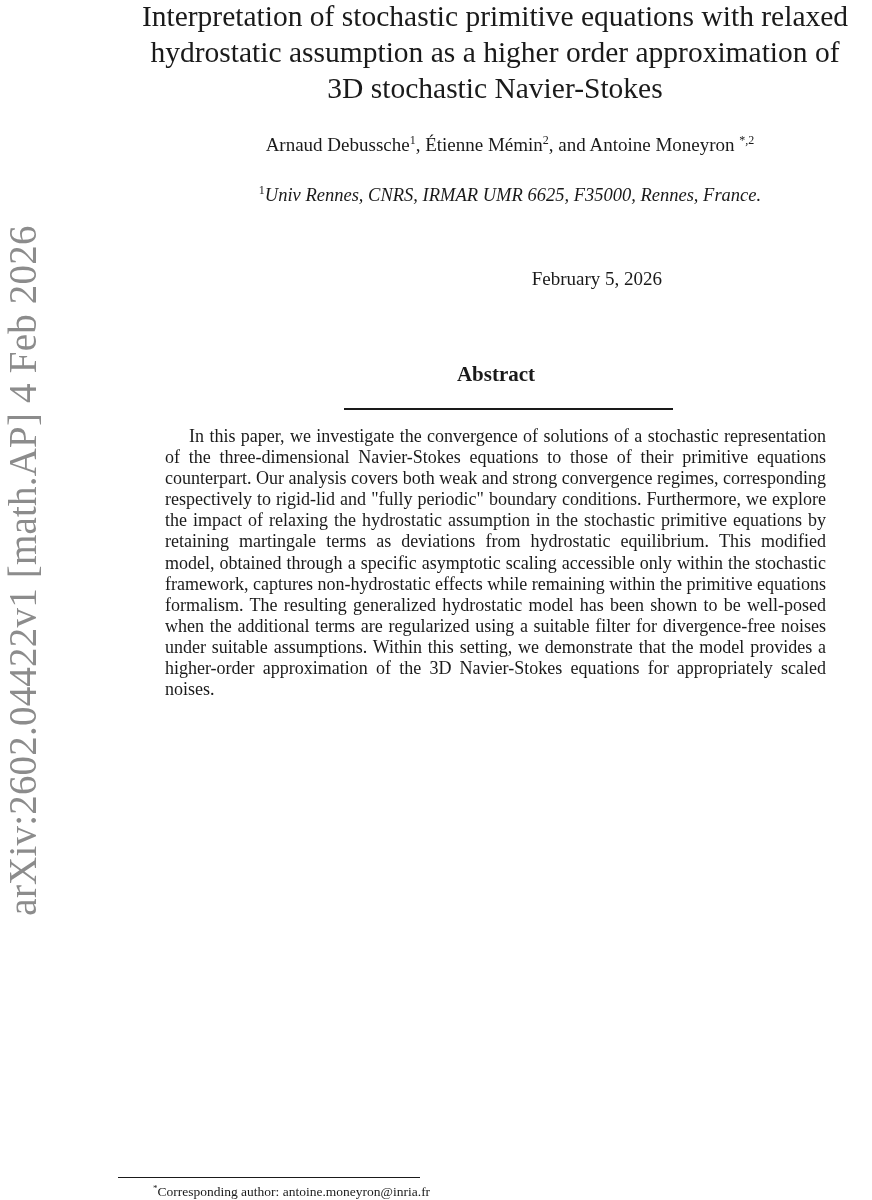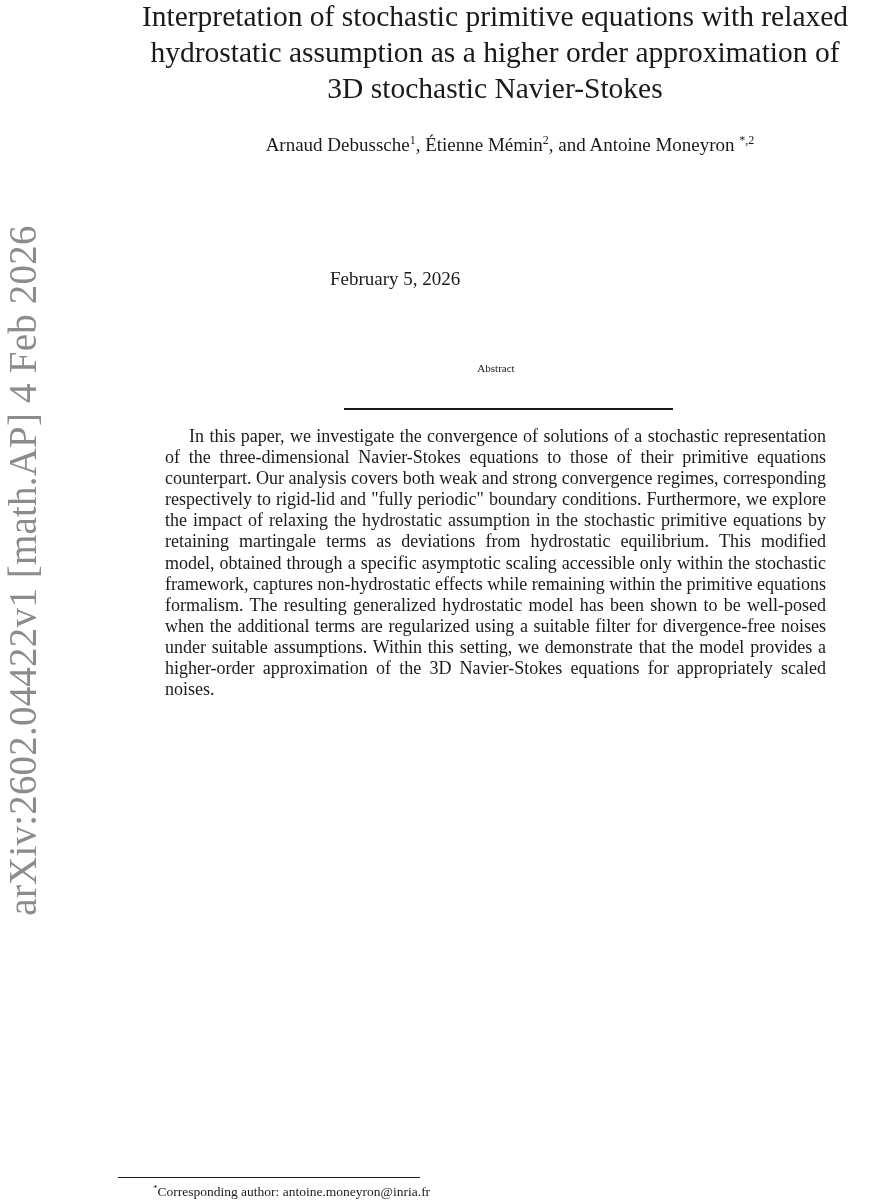--- a/index.html
+++ b/index.html
@@ -73,34 +73,34 @@
       line-height: 25px;
     }
     .affils div { white-space: nowrap; }
     .affils sup { font-style: normal; font-size: 12px; vertical-align: 7px; }
 
     .date {
       position: absolute;
       left: 330px;
       top: 268px;
       width: 332px;
-      text-align: left;
+      text-align: right;
       font-family: "Liberation Serif", serif;
       font-size: 19px;
     }
 
     .abstract-heading {
       position: absolute;
       left: 330px;
       top: 362px;
       width: 332px;
       text-align: center;
       font-family: "Liberation Serif", serif;
-      font-weight: normal;
-      font-size: 11px;
+      font-weight: bold;
+      font-size: 21px;
     }
 
     .abstract-rule {
       position: absolute;
       left: 344px;
       top: 408px;
       width: 329px;
       height: 2px;
       background: #1a1a1a;
     }
@@ -147,20 +147,21 @@
   <div>Interpretation of stochastic primitive equations with relaxed</div>
   <div>hydrostatic assumption as a higher order approximation of</div>
   <div>3D stochastic Navier-Stokes</div>
 </div>
 
 <div class="authors">
   <span>Arnaud Debussche</span><sup>1</sup><span>, </span><span>Étienne Mémin</span><sup>2</sup><span>, and </span><span>Antoine Moneyron </span><sup>*,2</sup>
 </div>
 
 <div class="affils">
+  <div><sup>1</sup><span>Univ Rennes, CNRS, IRMAR UMR 6625, F35000, Rennes, France.</span></div>
 </div>
 
 <div class="date">February 5, 2026</div>
 
 <div class="abstract-heading">Abstract</div>
 
 <div class="abstract-rule"></div>
 
 <div class="abstract-body">In this paper, we investigate the convergence of solutions of a stochastic representation of the three-dimensional Navier-Stokes equations to those of their primitive equations counterpart. Our analysis covers both weak and strong convergence regimes, corresponding respectively to rigid-lid and "fully periodic" boundary conditions. Furthermore, we explore the impact of relaxing the hydrostatic assumption in the stochastic primitive equations by retaining martingale terms as deviations from hydrostatic equilibrium.  This modified model, obtained through a specific asymptotic scaling accessible only within the stochastic framework, captures non-hydrostatic effects while remaining within the primitive equations formalism. The resulting generalized hydrostatic model has been shown to be well-posed when the additional terms are regularized using a suitable filter for divergence-free noises under suitable assumptions. Within this setting, we demonstrate that the model provides a higher-order approximation of the 3D Navier-Stokes equations for appropriately scaled noises.</div>
 

